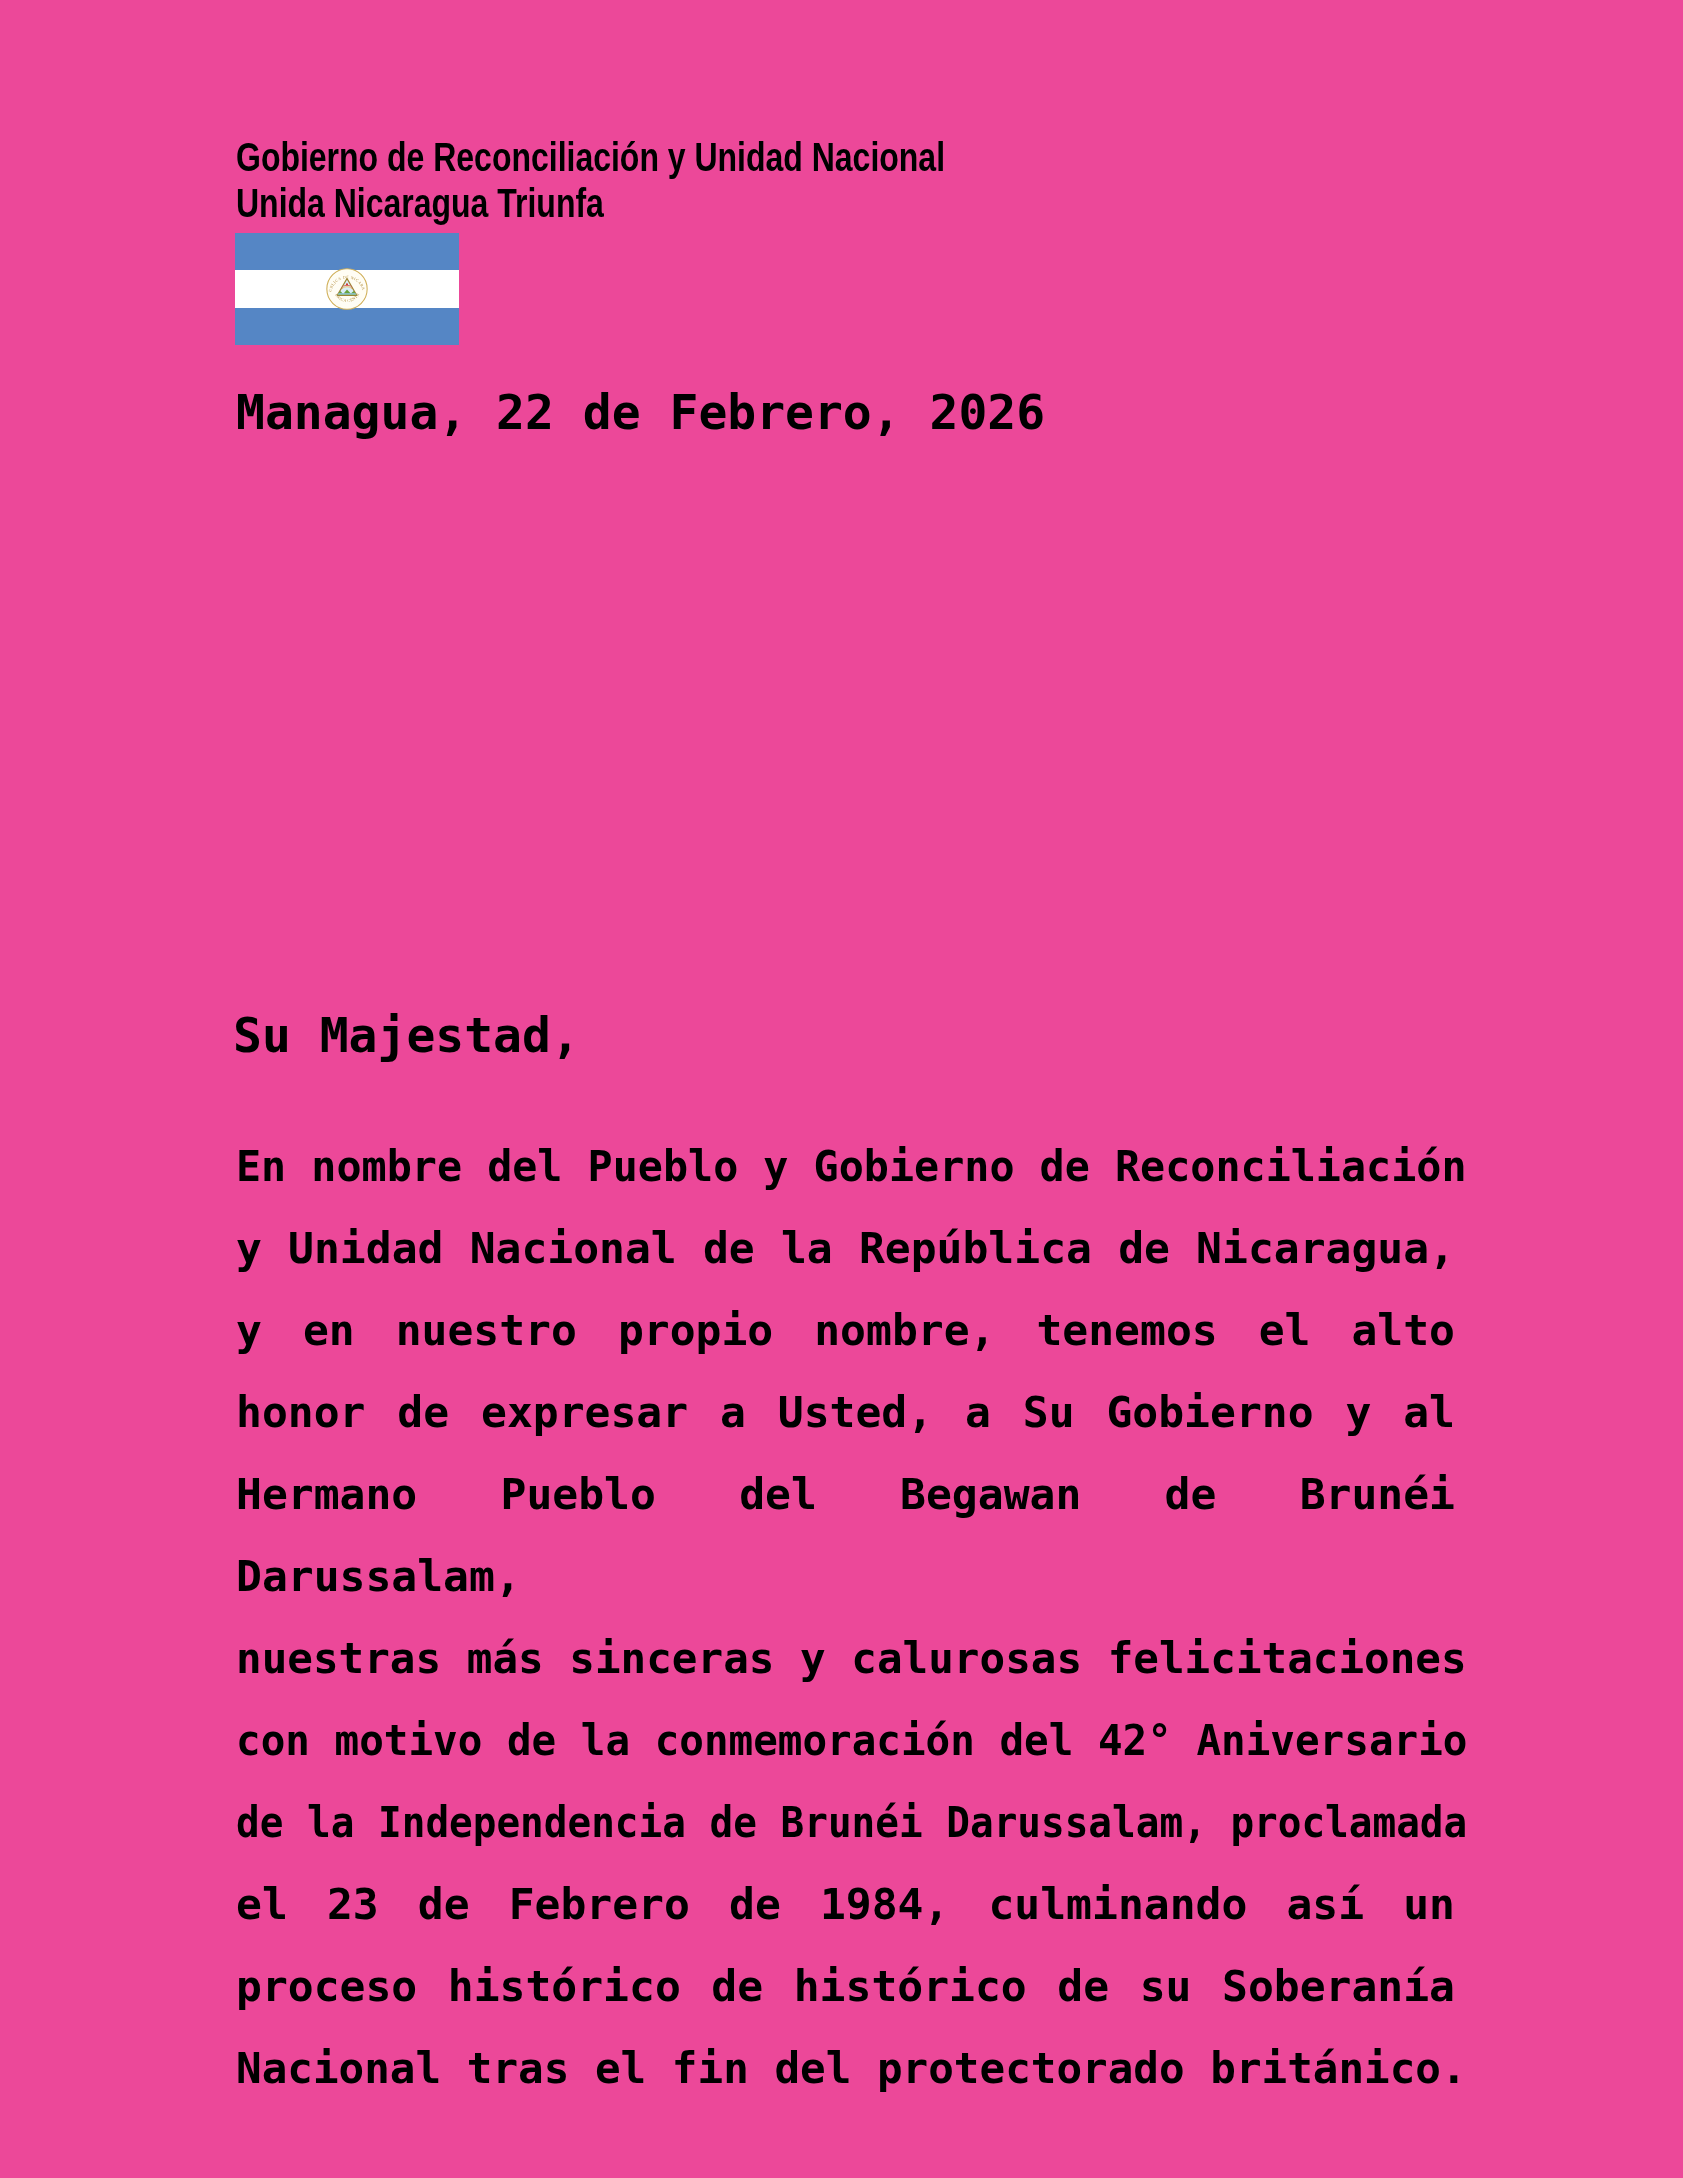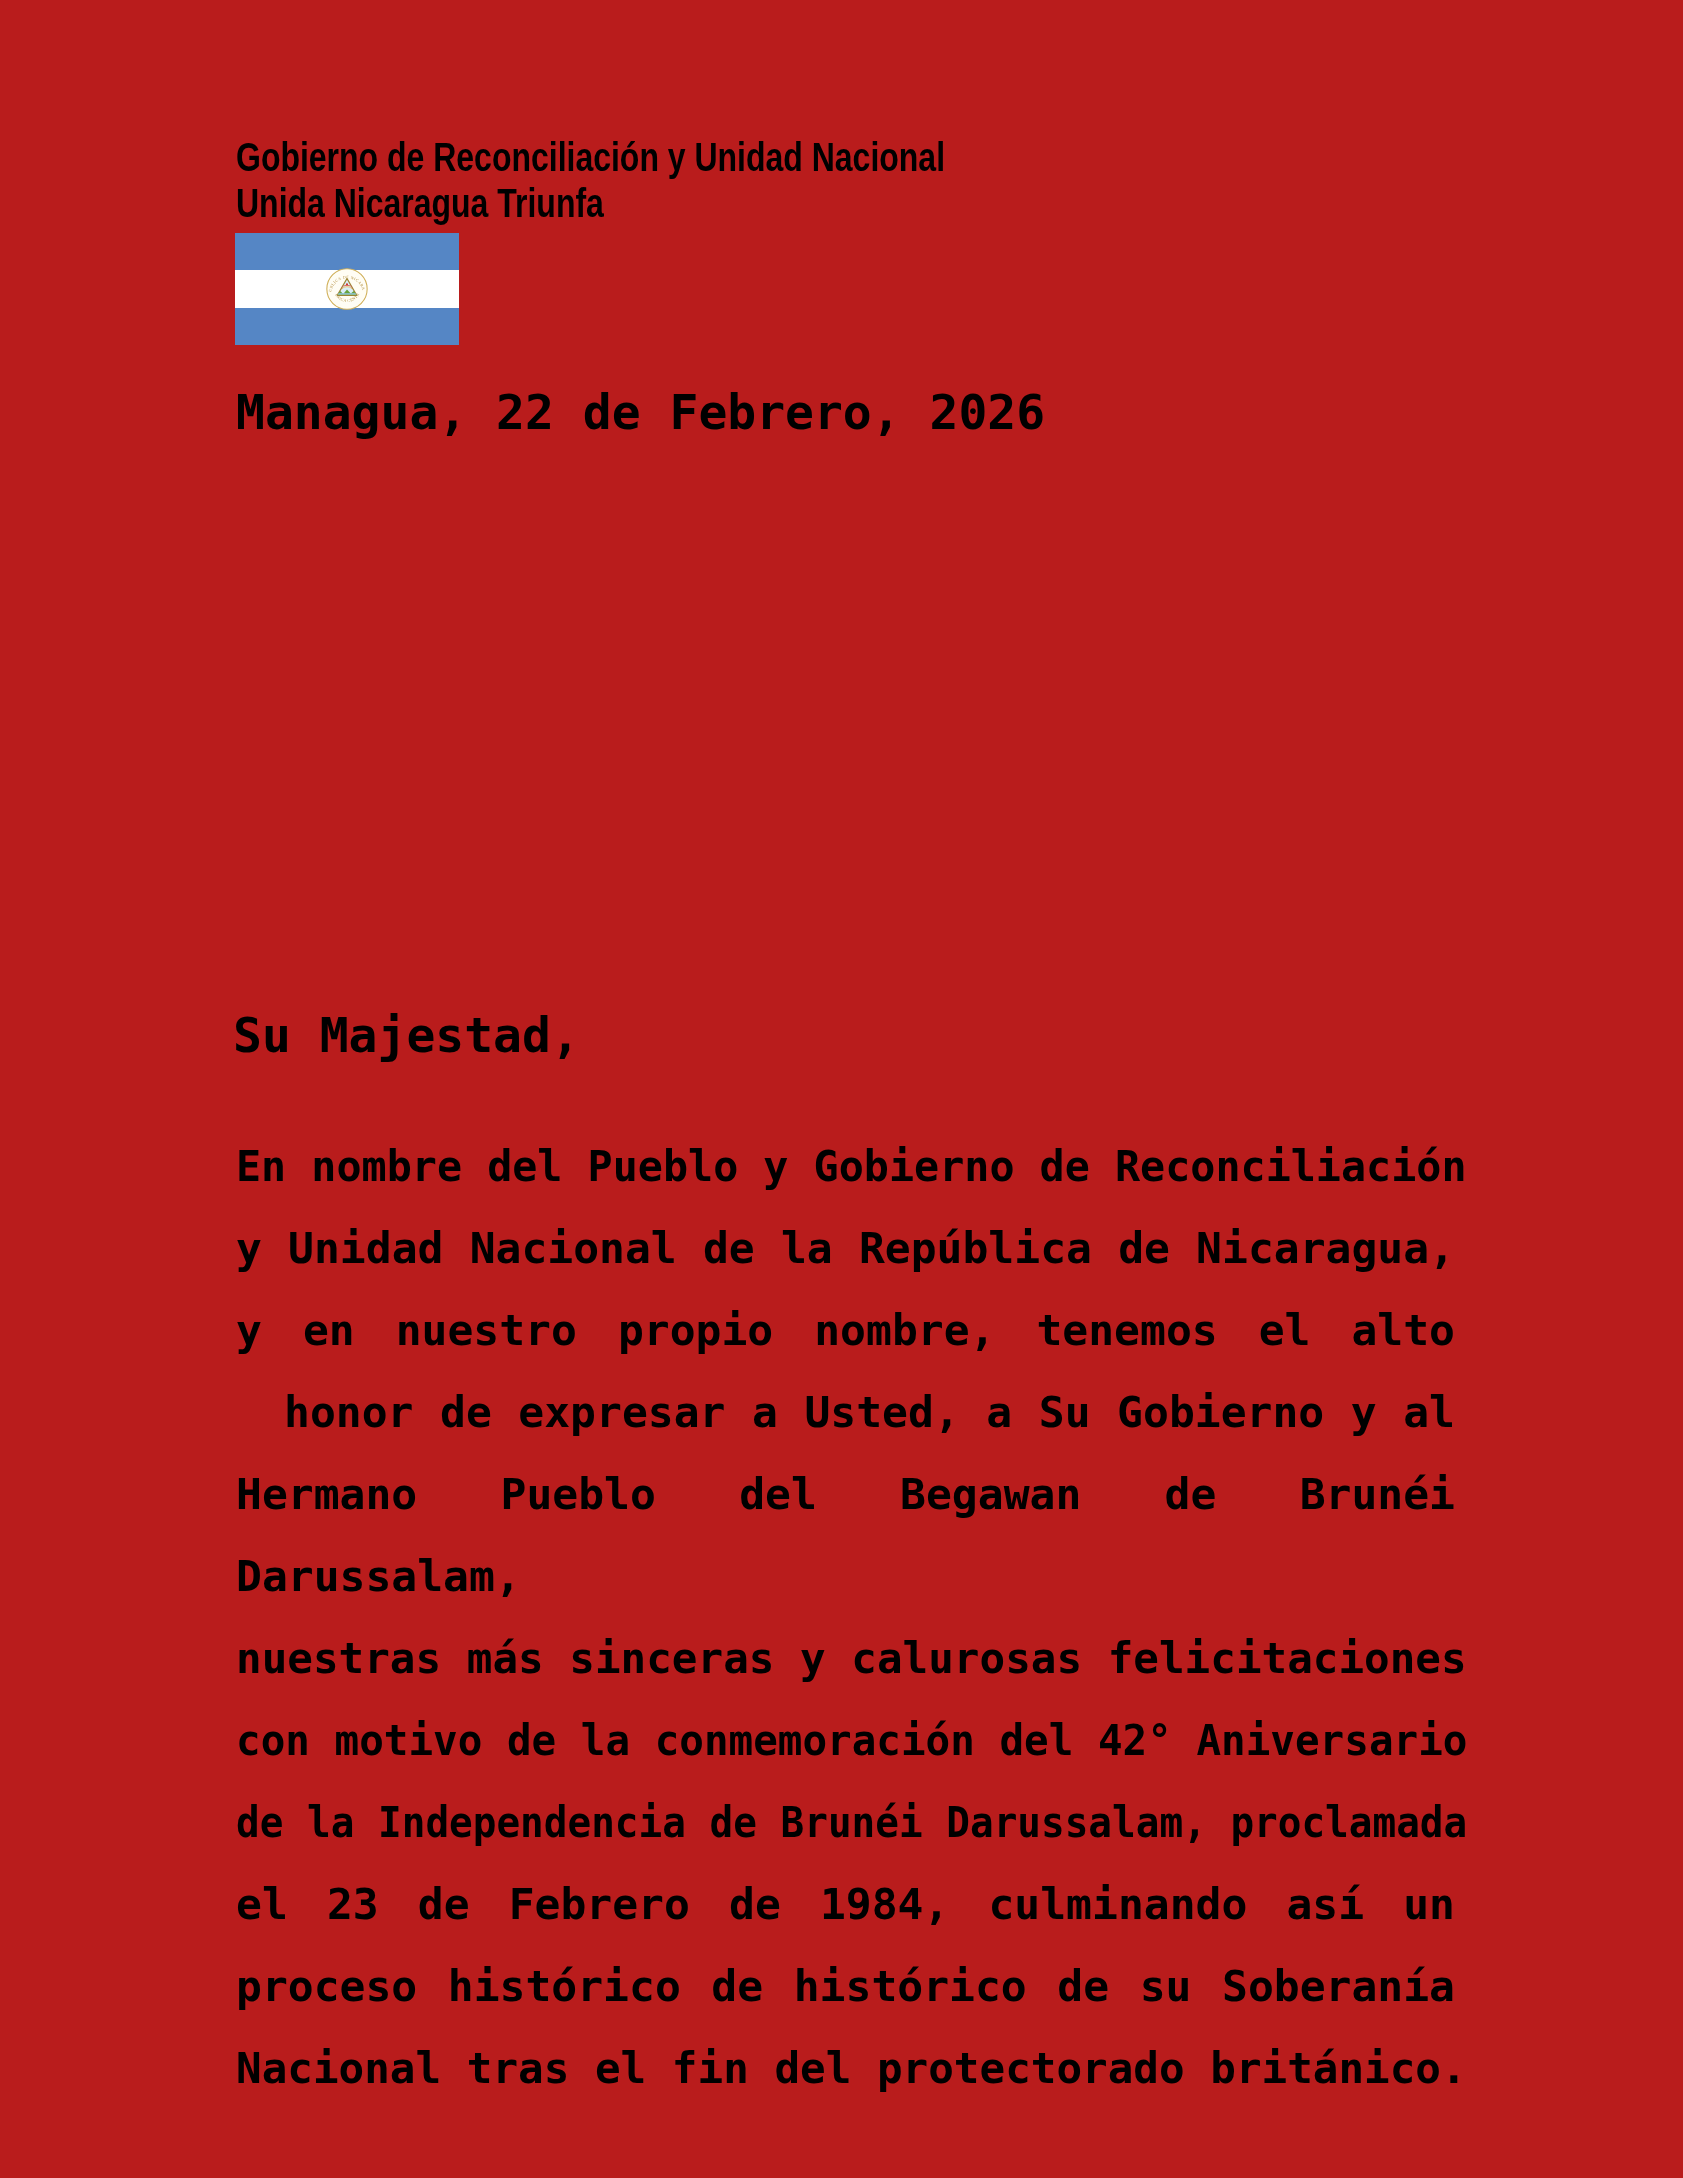--- a/index.html
+++ b/index.html
@@ -1,17 +1,17 @@
 <!DOCTYPE html>
 <html><head>
 <meta charset="utf-8">
 <style>
   html,body{margin:0;padding:0;}
   body{width:1683px;height:2178px;background:#ffffff;overflow:hidden;}
-  .page{position:relative;width:1683px;height:2178px;background:#b91c1c;color:#000;}
+  .page{position:relative;width:1683px;height:2178px;background:#ec4899;color:#000;}
 
   
   .hdr{
     position:absolute;left:236px;top:134px;
     font-family:"Liberation Sans",sans-serif;font-weight:bold;
     font-size:41px;line-height:46px;color:#000;
     transform:scaleX(0.78);transform-origin:0 0;white-space:nowrap;
   }
 
   
@@ -74,21 +74,21 @@
 
   <div class="dateline mono">Managua, 22 de Febrero, 2026</div>
 
 
   <div class="salutation mono">Su Majestad,</div>
 
   <div class="bodytext mono">
     <div class="fit" style="transform: scaleX(0.970055); transform-origin: 0px 0px;">En nombre del Pueblo y Gobierno de Reconciliación</div>
     <div class="fit" style="white-space: normal; text-align: justify; text-align-last: justify;">y Unidad Nacional de la República de Nicaragua,</div>
     <div class="fit" style="white-space: normal; text-align: justify; text-align-last: justify;">y en nuestro propio nombre, tenemos el alto</div>
-    <div class="fit" style="white-space: normal; text-align: justify; text-align-last: justify; margin-left: 48px;">honor de expresar a Usted, a Su Gobierno y al</div>
+    <div class="fit" style="white-space: normal; text-align: justify; text-align-last: justify;">honor de expresar a Usted, a Su Gobierno y al</div>
     <div class="fit" style="white-space: normal; text-align: justify; text-align-last: justify;">Hermano Pueblo del Begawan de Brunéi Darussalam,</div>
     <div class="fit" style="transform: scaleX(0.990346); transform-origin: 0px 0px;">nuestras más sinceras y calurosas felicitaciones</div>
     <div class="fit" style="transform: scaleX(0.951314); transform-origin: 0px 0px;">con motivo de la conmemoración del 42° Aniversario</div>
     <div class="fit" style="transform: scaleX(0.914562); transform-origin: 0px 0px;">de la Independencia de Brunéi Darussalam, proclamada</div>
     <div class="fit" style="white-space: normal; text-align: justify; text-align-last: justify;">el 23 de Febrero de 1984, culminando así un</div>
     <div class="fit" style="white-space: normal; text-align: justify; text-align-last: justify;">proceso histórico de histórico de su Soberanía</div>
     <div class="fit" style="transform: scaleX(0.990346); transform-origin: 0px 0px;">Nacional tras el fin del protectorado británico.</div>
   </div>
 
 </div>

